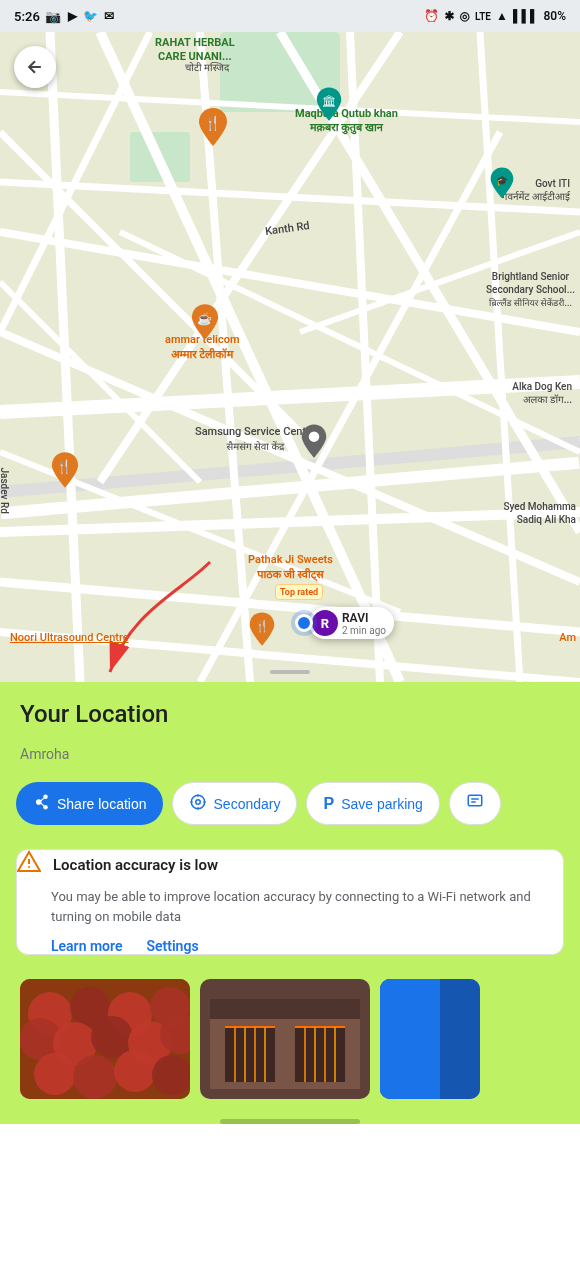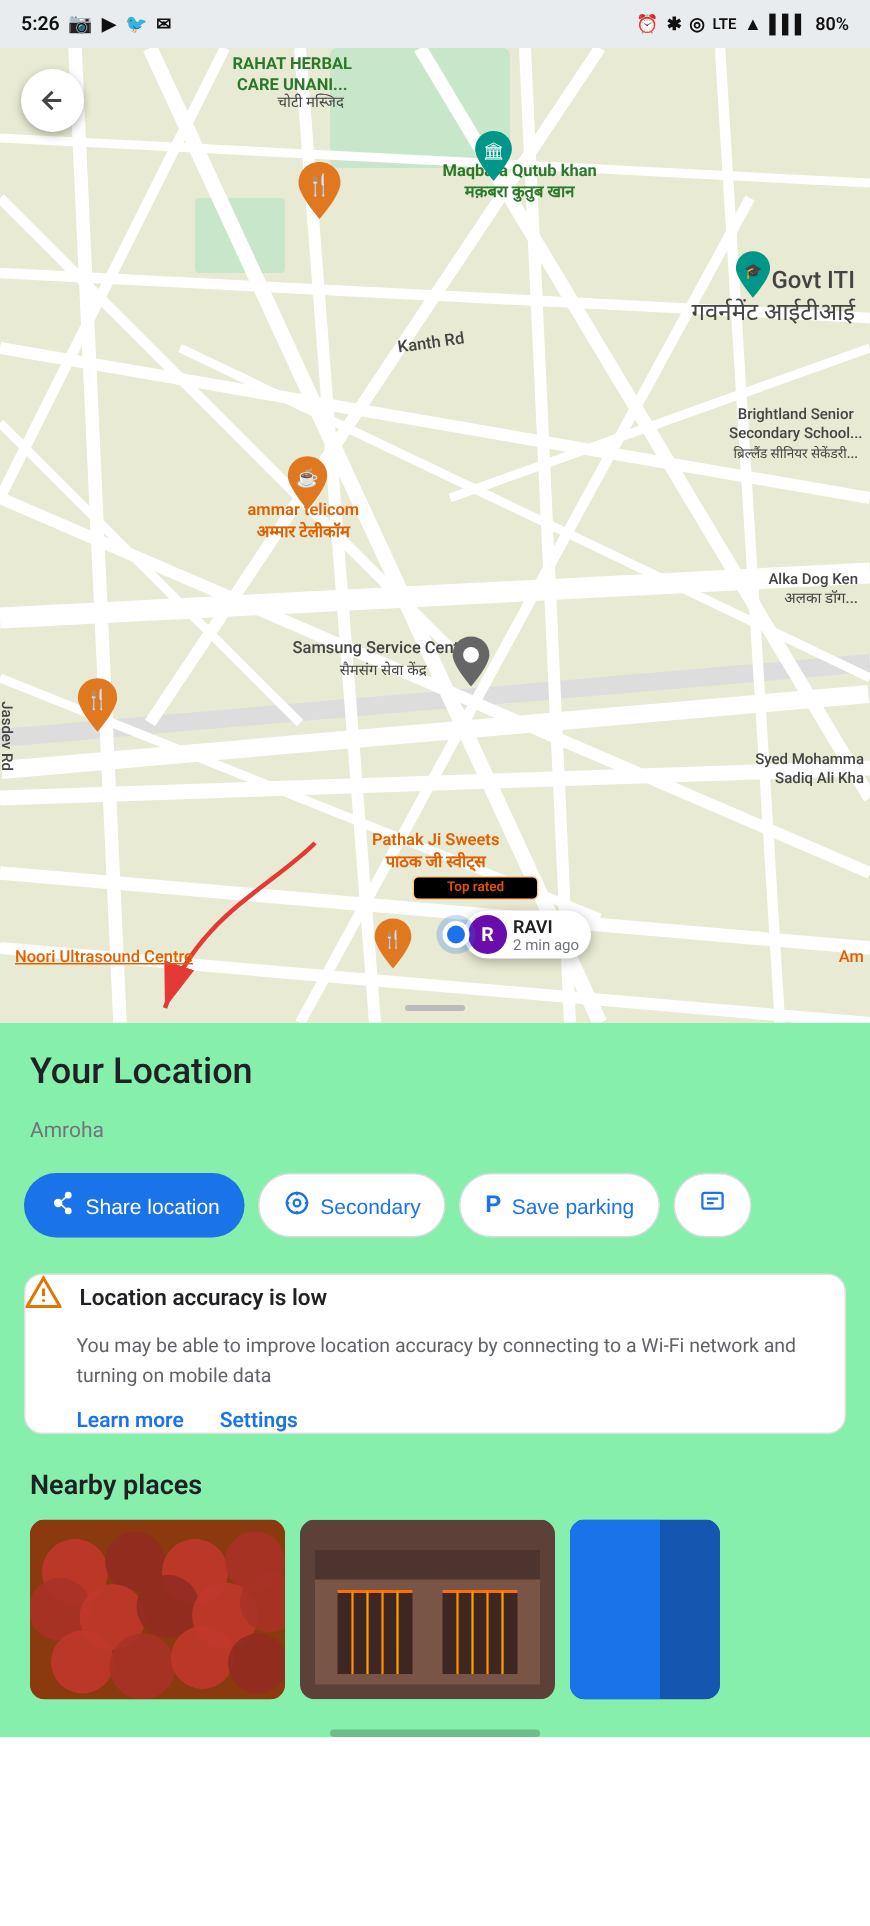--- a/index.html
+++ b/index.html
@@ -73,21 +73,21 @@
     .map-label.orange { color: #e06000; font-weight: 600; font-size: 11px; }
 
     
     .red-arrow {
       position: absolute;
       pointer-events: none;
     }
 
     
     .bottom-panel {
-      background: #86efac;
+      background: #bef264;
       padding: 0 0 0 0;
     }
 
     .location-info {
       padding: 18px 20px 12px;
     }
     .location-title {
       font-size: 24px;
       font-weight: 500;
       color: #202124;
@@ -263,39 +263,39 @@
     <svg width="20" height="20" viewBox="0 0 24 24" fill="none" stroke="#444" stroke-width="2.5">
       <path d="M19 12H5M12 5l-7 7 7 7"></path>
     </svg>
   </div>
 
   <div class="map-label green" style="top:4px;left:155px;font-size:11px;line-height:1.3;">RAHAT HERBAL<br>CARE UNANI...</div>
   <div class="map-label" style="top:28px;left:185px;font-size:10px;">चोटी मस्जिद</div>
 
   <div class="map-label green" style="top:75px;left:295px;font-size:11px;line-height:1.3;">Maqbara Qutub khan<br>मक़बरा कुतुब खान</div>
 
-  <div class="map-label" style="top:145px;right:10px;font-size:16px;text-align:right;line-height:1.3;">Govt ITI<br>गवर्नमेंट आईटीआई</div>
+  <div class="map-label" style="top:145px;right:10px;font-size:10px;text-align:right;line-height:1.3;">Govt ITI<br>गवर्नमेंट आईटीआई</div>
 
   <div class="map-label" style="top:238px;right:5px;font-size:10px;text-align:center;line-height:1.3;">Brightland Senior<br>Secondary School...<br><span style="font-size:9px;">ब्रिल्लैंड सीनियर सेकेंडरी...</span></div>
 
   <div class="map-label" style="top:190px;left:265px;font-size:11px;transform:rotate(-8deg);">Kanth Rd</div>
 
   <div class="map-label orange" style="top:300px;left:165px;font-size:11px;line-height:1.4;">ammar telicom<br>अम्मार टेलीकॉम</div>
 
   <div class="map-label" style="top:348px;right:8px;font-size:10px;text-align:right;line-height:1.3;">Alka Dog Ken<br>अलका डॉग...</div>
 
   <div class="map-label" style="top:392px;left:195px;font-size:11px;line-height:1.4;">Samsung Service Center<br><span style="font-size:10px;">सैमसंग सेवा केंद्र</span></div>
 
   <div class="map-label" style="top:430px;left:4px;font-size:10px;transform:rotate(90deg);transform-origin:left center;">Jasdev Rd</div>
 
   <div class="map-label" style="top:468px;right:4px;font-size:10px;text-align:right;line-height:1.3;">Syed Mohamma<br>Sadiq Ali Kha</div>
 
   <div class="map-label orange" style="top:520px;left:248px;font-size:11px;line-height:1.4;">Pathak Ji Sweets<br>पाठक जी स्वीट्स</div>
 
-  <div style="position:absolute;top:552px;left:275px;background:#000000;border:1px solid #ffcc80;border-radius:4px;padding:2px 22px;font-size:9px;color:#e65100;font-weight:600;">Top rated</div>
+  <div style="position:absolute;top:552px;left:275px;background:#fef9c3;border:1px solid #ffcc80;border-radius:4px;padding:2px 4px;font-size:9px;color:#e65100;font-weight:600;">Top rated</div>
 
   <div style="position:absolute;top:76px;left:197px;">
     <svg width="32" height="38" viewBox="0 0 32 38">
       <path d="M16 0 C8 0 2 6 2 14 C2 22 16 38 16 38 C16 38 30 22 30 14 C30 6 24 0 16 0Z" fill="#e07820"></path>
       <text x="16" y="20" text-anchor="middle" fill="white" font-size="14">🍴</text>
     </svg>
   </div>
 
   <div style="position:absolute;top:420px;left:50px;">
     <svg width="30" height="36" viewBox="0 0 32 38">
@@ -432,21 +432,20 @@
       <span class="warning-title">Location accuracy is low</span>
     </div>
     <div class="warning-body">You may be able to improve location accuracy by connecting to a Wi-Fi network and turning on mobile data</div>
     <div class="warning-links">
       <span class="warning-link">Learn more</span>
       <span class="warning-link">Settings</span>
     </div>
   </div>
 
   <div class="nearby-section">
-    <div class="nearby-title">Nearby places</div>
     <div class="nearby-images">
 
       <div style="width:170px;height:120px;border-radius:10px;overflow:hidden;flex-shrink:0;background:#a0522d;">
         <svg width="170" height="120" viewBox="0 0 170 120">
           <rect width="170" height="120" fill="#8b3a0f"></rect>
 
           <circle cx="30" cy="35" r="22" fill="#c0392b" opacity="0.9"></circle>
           <circle cx="70" cy="28" r="20" fill="#922b21" opacity="0.9"></circle>
           <circle cx="110" cy="35" r="22" fill="#c0392b" opacity="0.9"></circle>
           <circle cx="150" cy="28" r="20" fill="#a93226" opacity="0.9"></circle>

